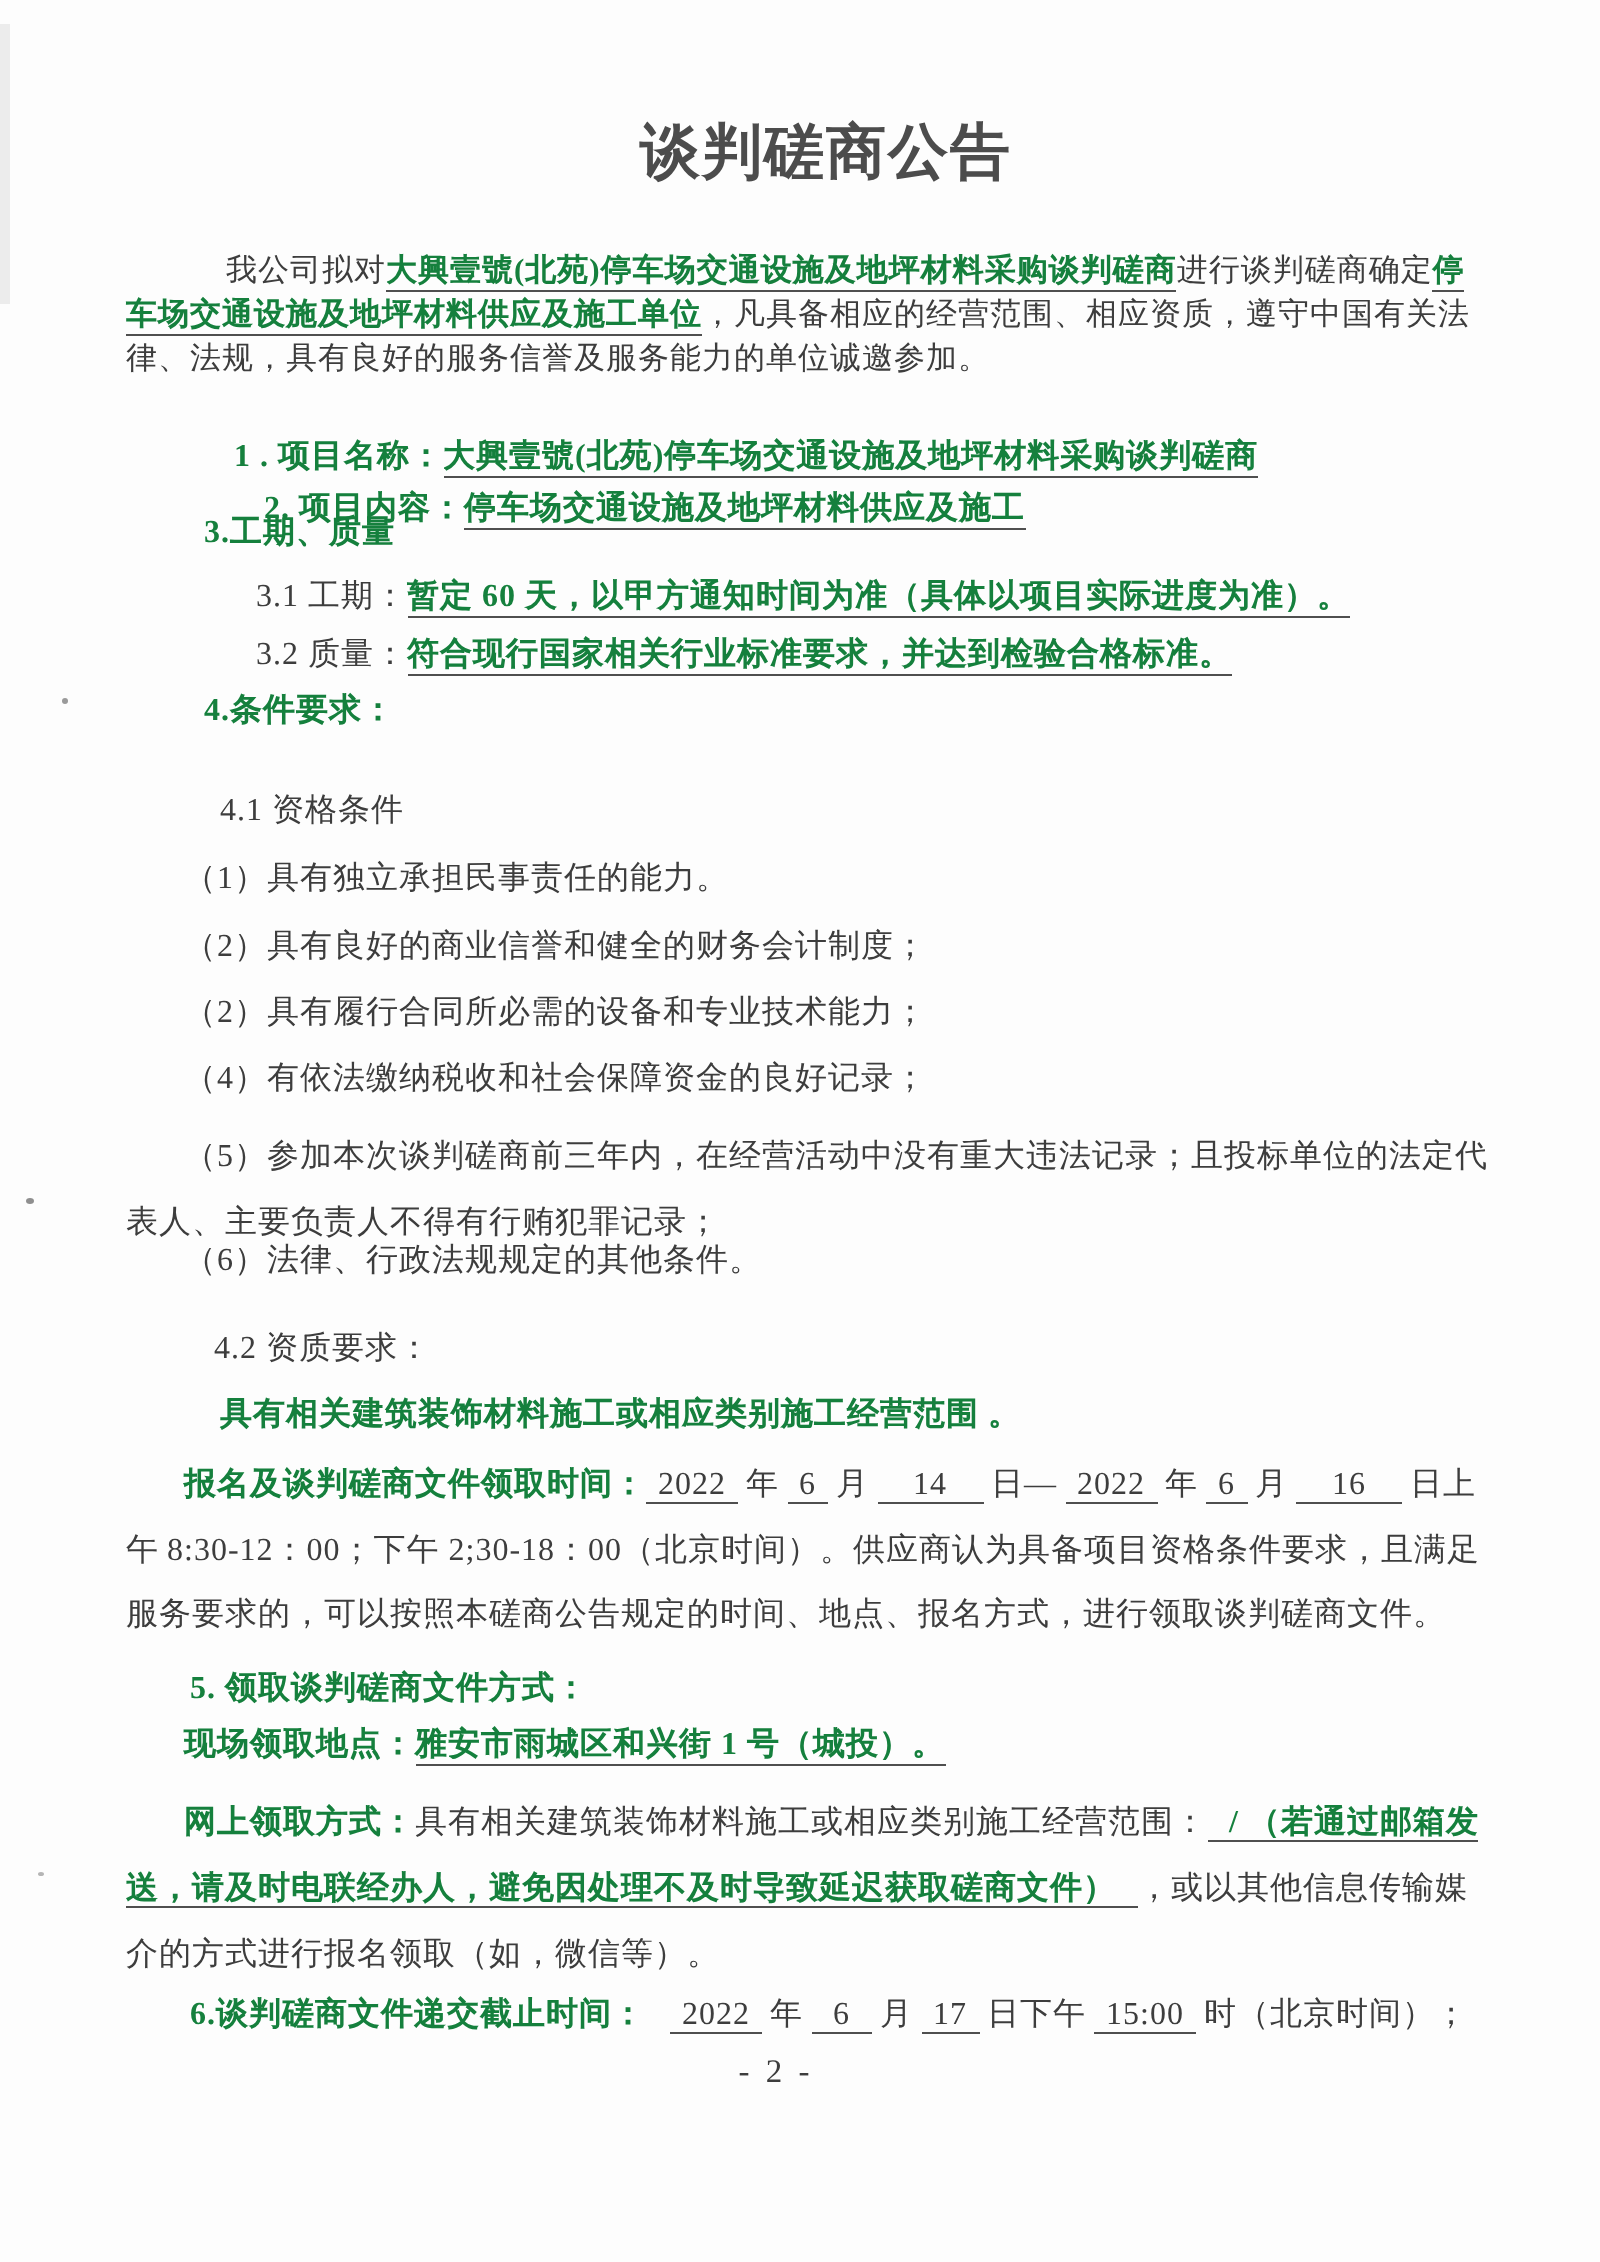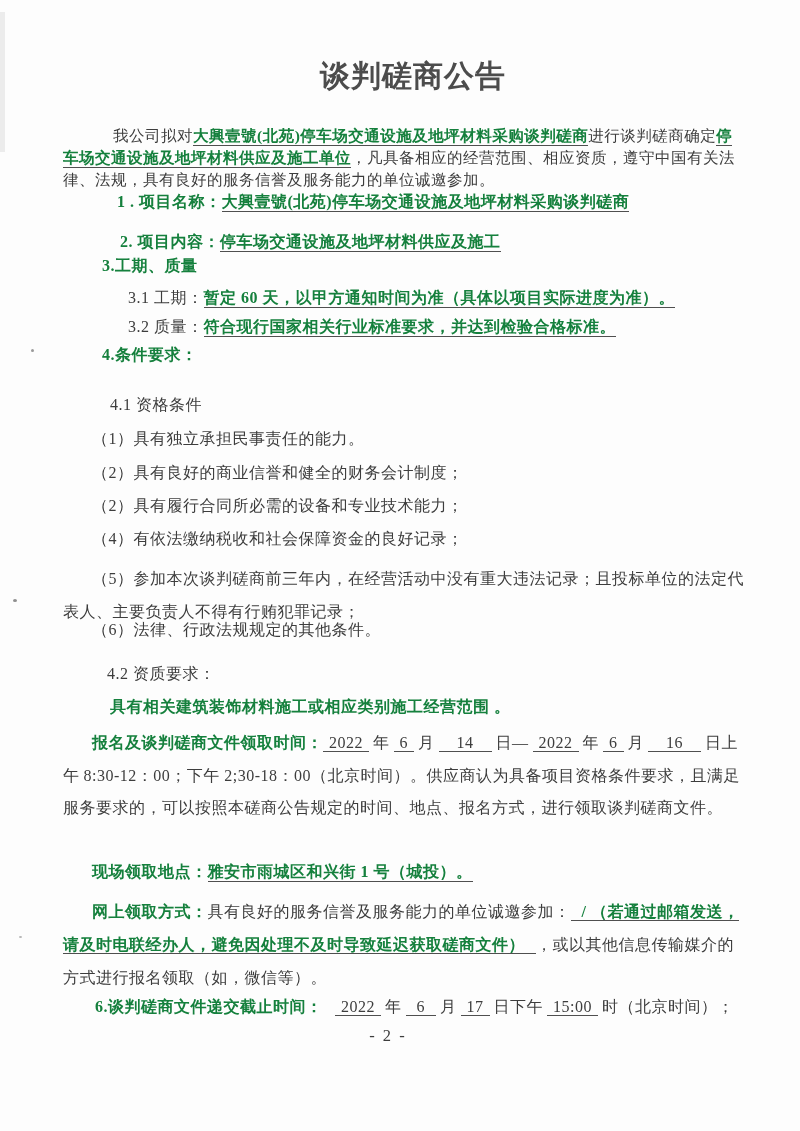--- a/index.html
+++ b/index.html
@@ -20,22 +20,22 @@
   .sep { padding:0 4px; }
   .un { padding:0 6px; }      
   .uw { padding:0 18px; }     
   .um { padding:0 11px; }     
 
   #title { left:13px; top:56px; width:800px; margin:0; text-align:center;
            font-size:30px; font-weight:bold; color:#4c4c4c; letter-spacing:1px; }
 
   #intro   { left:63px;  top:125px; width:681px; margin:0; line-height:22px;
              font-size:15.5px; text-indent:50px; }
-  #item1   { left:117px; top:192px; margin:0; }
-  #item2   { left:117px; top:229px; margin:3px; }
+  #item1   { left:117px; top:218px; margin:0; }
+  #item2   { left:117px; top:229px; margin:15px; }
   #item3   { left:102px; top:256px; margin:0;text-align:right; }
   #item3-1 { left:128px; top:288px; margin:0; }
   #item3-2 { left:128px; top:317px; margin:0; }
   #item4   { left:102px; top:345px; margin:0;text-align:right; }
   #item4-1 { left:110px; top:395px; margin:0; }
   #c1 { left:92px; top:429px; margin:0; }
   #c2 { left:92px; top:463px; margin:0; }
   #c3 { left:92px; top:496px; margin:0; }
   #c4 { left:92px; top:529px; margin:0; }
   #c5 { left:63px; top:562px; width:684px; margin:0; line-height:33px; text-indent:29px; }
@@ -90,22 +90,23 @@
   <p class="abs line" id="c3">（2）具有履行合同所必需的设备和专业技术能力；</p>
   <p class="abs line" id="c4">（4）有依法缴纳税收和社会保障资金的良好记录；</p>
   <p class="abs" id="c5">（5）参加本次谈判磋商前三年内，在经营活动中没有重大违法记录；且投标单位的法定代表人、主要负责人不得有行贿犯罪记录；</p>
   <p class="abs line" id="c6">（6）法律、行政法规规定的其他条件。</p>
 
   <p class="abs line" id="item4-2">4.2 资质要求：</p>
   <p class="abs line b" id="item4-2-val">具有相关建筑装饰材料施工或相应类别施工经营范围 。</p>
 
   <p class="abs" id="reg"><span class="b">报名及谈判磋商文件领取时间：</span><span class="u un">2022</span><span class="sep">年</span><span class="u un">6</span><span class="sep">月</span><span class="u uw">14</span><span class="sep">日—</span><span class="u un">2022</span><span class="sep">年</span><span class="u un">6</span><span class="sep">月</span><span class="u uw">16</span><span class="sep">日上午</span><span>8:30-12：00；下午 2;30-18：00（北京时间）。供应商认为具备项目资格条件要求，且满足服务要求的，可以按照本磋商公告规定的时间、地点、报名方式，进行领取谈判磋商文件。</span></p>
 
+  <p class="abs line b" id="sec5">5. 领取谈判磋商文件方式：</p>
 
   <p class="abs line" id="site"><span class="b">现场领取地点：</span><span class="b u">雅安市雨城区和兴街 1 号（城投）。</span></p>
 
-  <p class="abs" id="online"><span class="b">网上领取方式：</span><span>具有良好的服务信誉及服务能力的单位诚邀参加：</span><span class="b u um">/ （若通过邮箱发送，请及时电联经办人，避免因处理不及时导致延迟获取磋商文件）</span><span>，或以其他信息传输媒介的方式进行报名领取（如，微信等）。</span></p>
+  <p class="abs" id="online"><span class="b">网上领取方式：</span><span>具有相关建筑装饰材料施工或相应类别施工经营范围：</span><span class="b u um">/ （若通过邮箱发送，请及时电联经办人，避免因处理不及时导致延迟获取磋商文件）</span><span>，或以其他信息传输媒介的方式进行报名领取（如，微信等）。</span></p>
 
   <p class="abs line" id="deadline"><span class="b">6.谈判磋商文件递交截止时间：</span><span class="sep"> </span><span class="u un">2022</span><span class="sep">年</span><span class="u um">6</span><span class="sep">月</span><span class="u un">17</span><span class="sep">日下午</span><span class="u un">15:00</span><span class="sep">时（北京时间）；</span></p>
 
   <p class="abs" id="footer">- 2 -</p>
 
 </div>
 
 </body></html>

